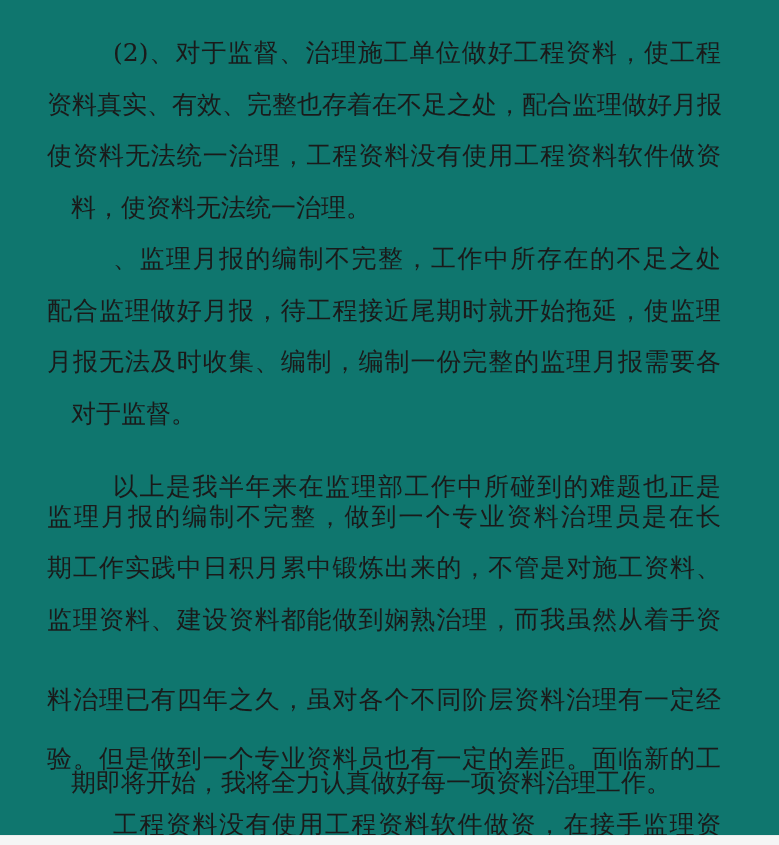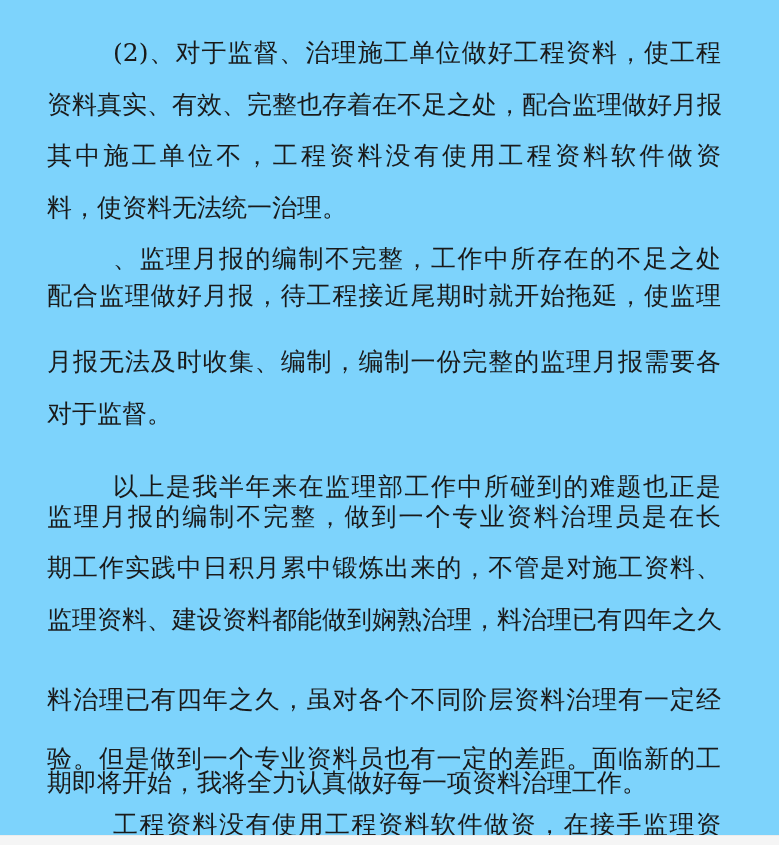--- a/index.html
+++ b/index.html
@@ -14,75 +14,76 @@
     position: relative;
     font-family: "DejaVu Serif", "Liberation Serif", serif;
     color: #1a1a1a;
   }
   .page {
     position: absolute;
     left: 0;
     top: 0;
     width: 779px;
     height: 835px;
-    background: #7dd3fc;
+    background: #0f766e;
   }
   .line {
     position: absolute;
     left: 47px;
     width: 674px;
     height: 30px;
     font-size: 25px;
     line-height: 30px;
     white-space: nowrap;
     text-align: justify;
     text-align-last: justify;
     letter-spacing: 0;
   }
   .line.indent {
     left: 113px;
     width: 608px;
   }
   .line.last {
     text-align-last: left;
+    margin-left: 24px;
   }
   .bottom-bar {
     position: absolute;
     left: 0;
     top: 835px;
     width: 779px;
     height: 10px;
     background: #f5f5f5;
     border-top: 1px solid #ececec;
   }
 </style>
 </head>
 <body>
 
 <div class="page">
 
   <div>
     <div class="line indent" style="top:38px">(2)、对于监督、治理施工单位做好工程资料，使工程</div>
     <div class="line" style="top:90px">资料真实、有效、完整也存着在不足之处，配合监理做好月报</div>
-    <div class="line" style="top:141px">其中施工单位不，工程资料没有使用工程资料软件做资</div>
+    <div class="line" style="top:141px">使资料无法统一治理，工程资料没有使用工程资料软件做资</div>
     <div class="line last" style="top:193px">料，使资料无法统一治理。</div>
   </div>
 
   <div>
     <div class="line indent" style="top:244px">、监理月报的编制不完整，工作中所存在的不足之处</div>
-    <div class="line" style="top:281px">配合监理做好月报，待工程接近尾期时就开始拖延，使监理</div>
+    <div class="line" style="top:296px">配合监理做好月报，待工程接近尾期时就开始拖延，使监理</div>
     <div class="line" style="top:347px">月报无法及时收集、编制，编制一份完整的监理月报需要各</div>
     <div class="line last" style="top:399px">对于监督。</div>
   </div>
 
   <div>
     <div class="line indent" style="top:472px">以上是我半年来在监理部工作中所碰到的难题也正是</div>
     <div class="line" style="top:502px">监理月报的编制不完整，做到一个专业资料治理员是在长</div>
     <div class="line" style="top:553px">期工作实践中日积月累中锻炼出来的，不管是对施工资料、</div>
-    <div class="line" style="top:605px">监理资料、建设资料都能做到娴熟治理，料治理已有四年之久</div>
+    <div class="line" style="top:605px">监理资料、建设资料都能做到娴熟治理，而我虽然从着手资</div>
     <div class="line" style="top:685px">料治理已有四年之久，虽对各个不同阶层资料治理有一定经</div>
     <div class="line" style="top:744px">验。但是做到一个专业资料员也有一定的差距。面临新的工</div>
     <div class="line last" style="top:768px">期即将开始，我将全力认真做好每一项资料治理工作。</div>
   </div>
 
   <div>
     <div class="line indent" style="top:810px">工程资料没有使用工程资料软件做资，在接手监理资</div>
   </div>
 
 </div>

